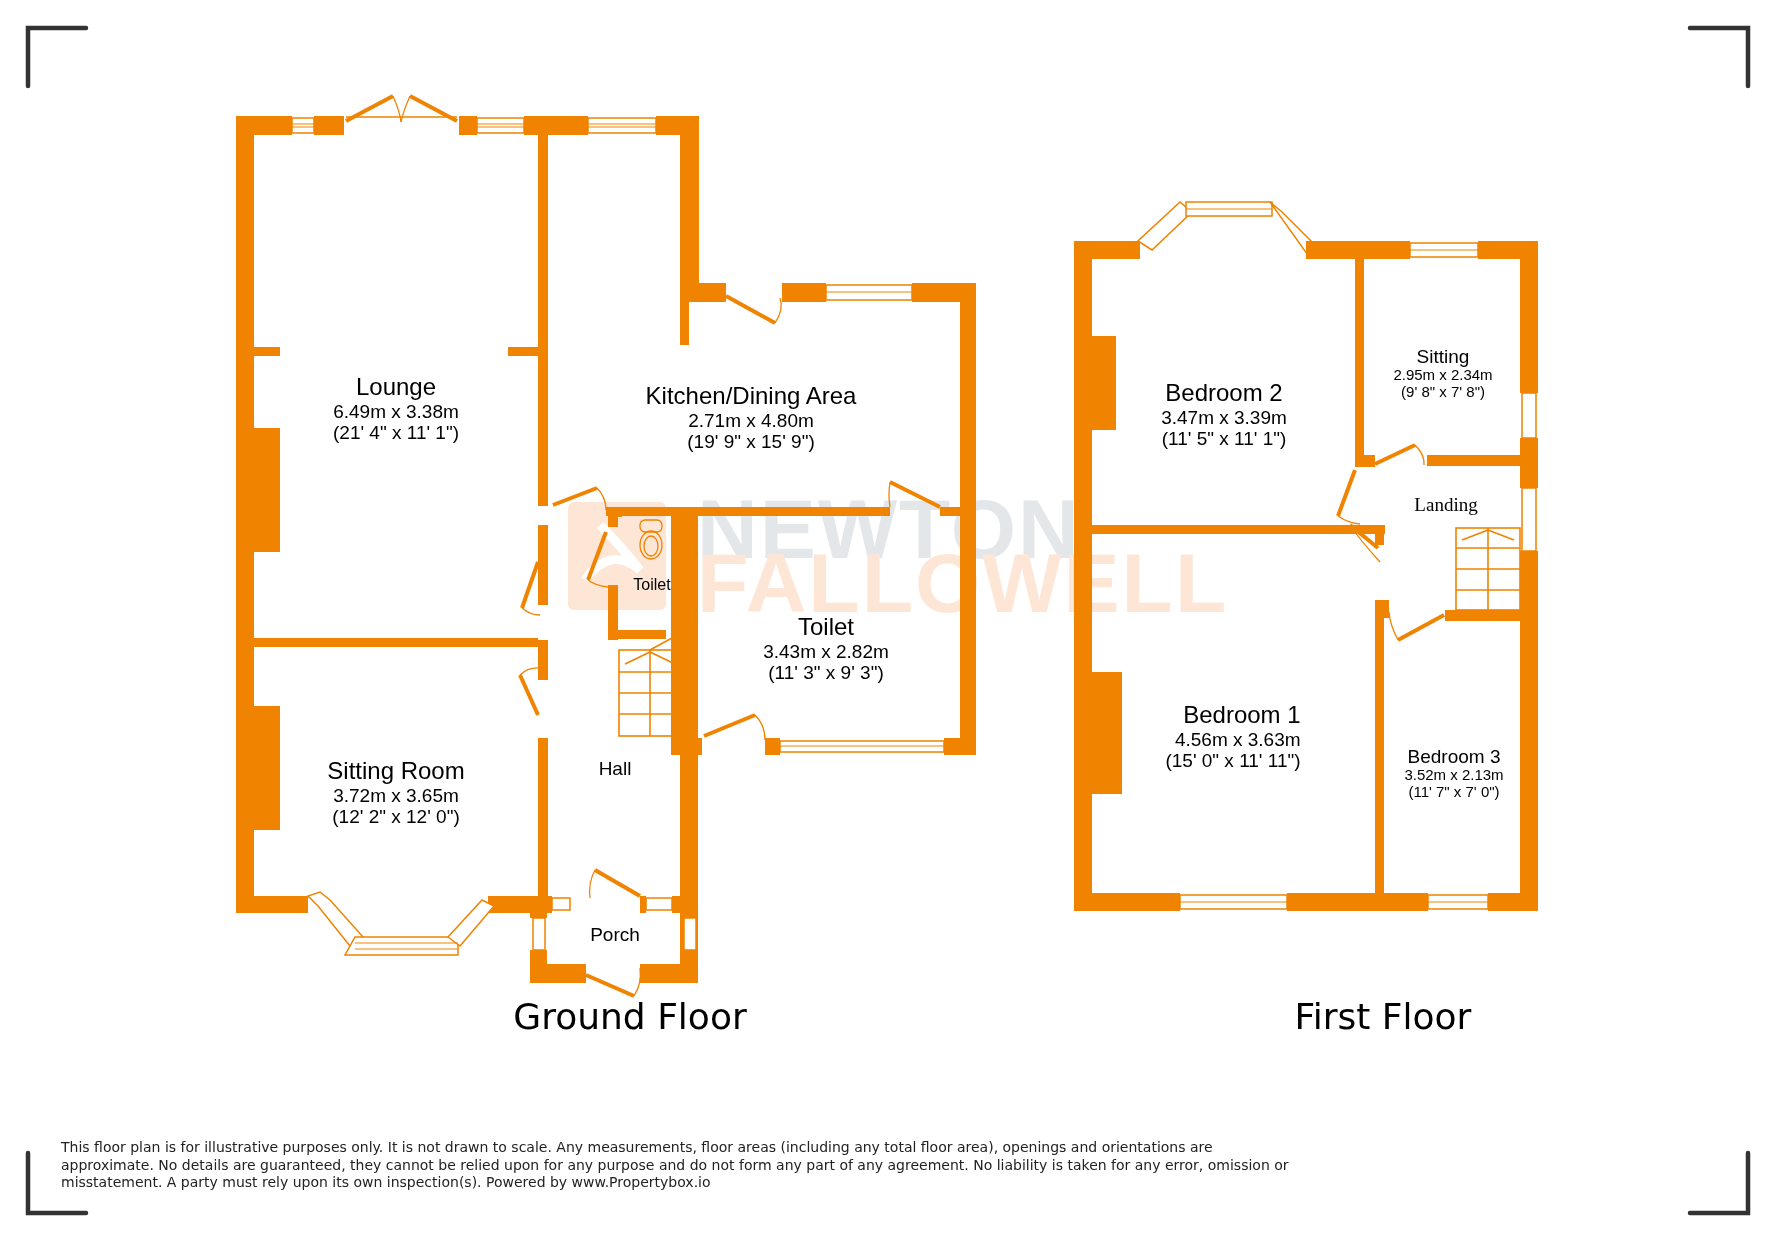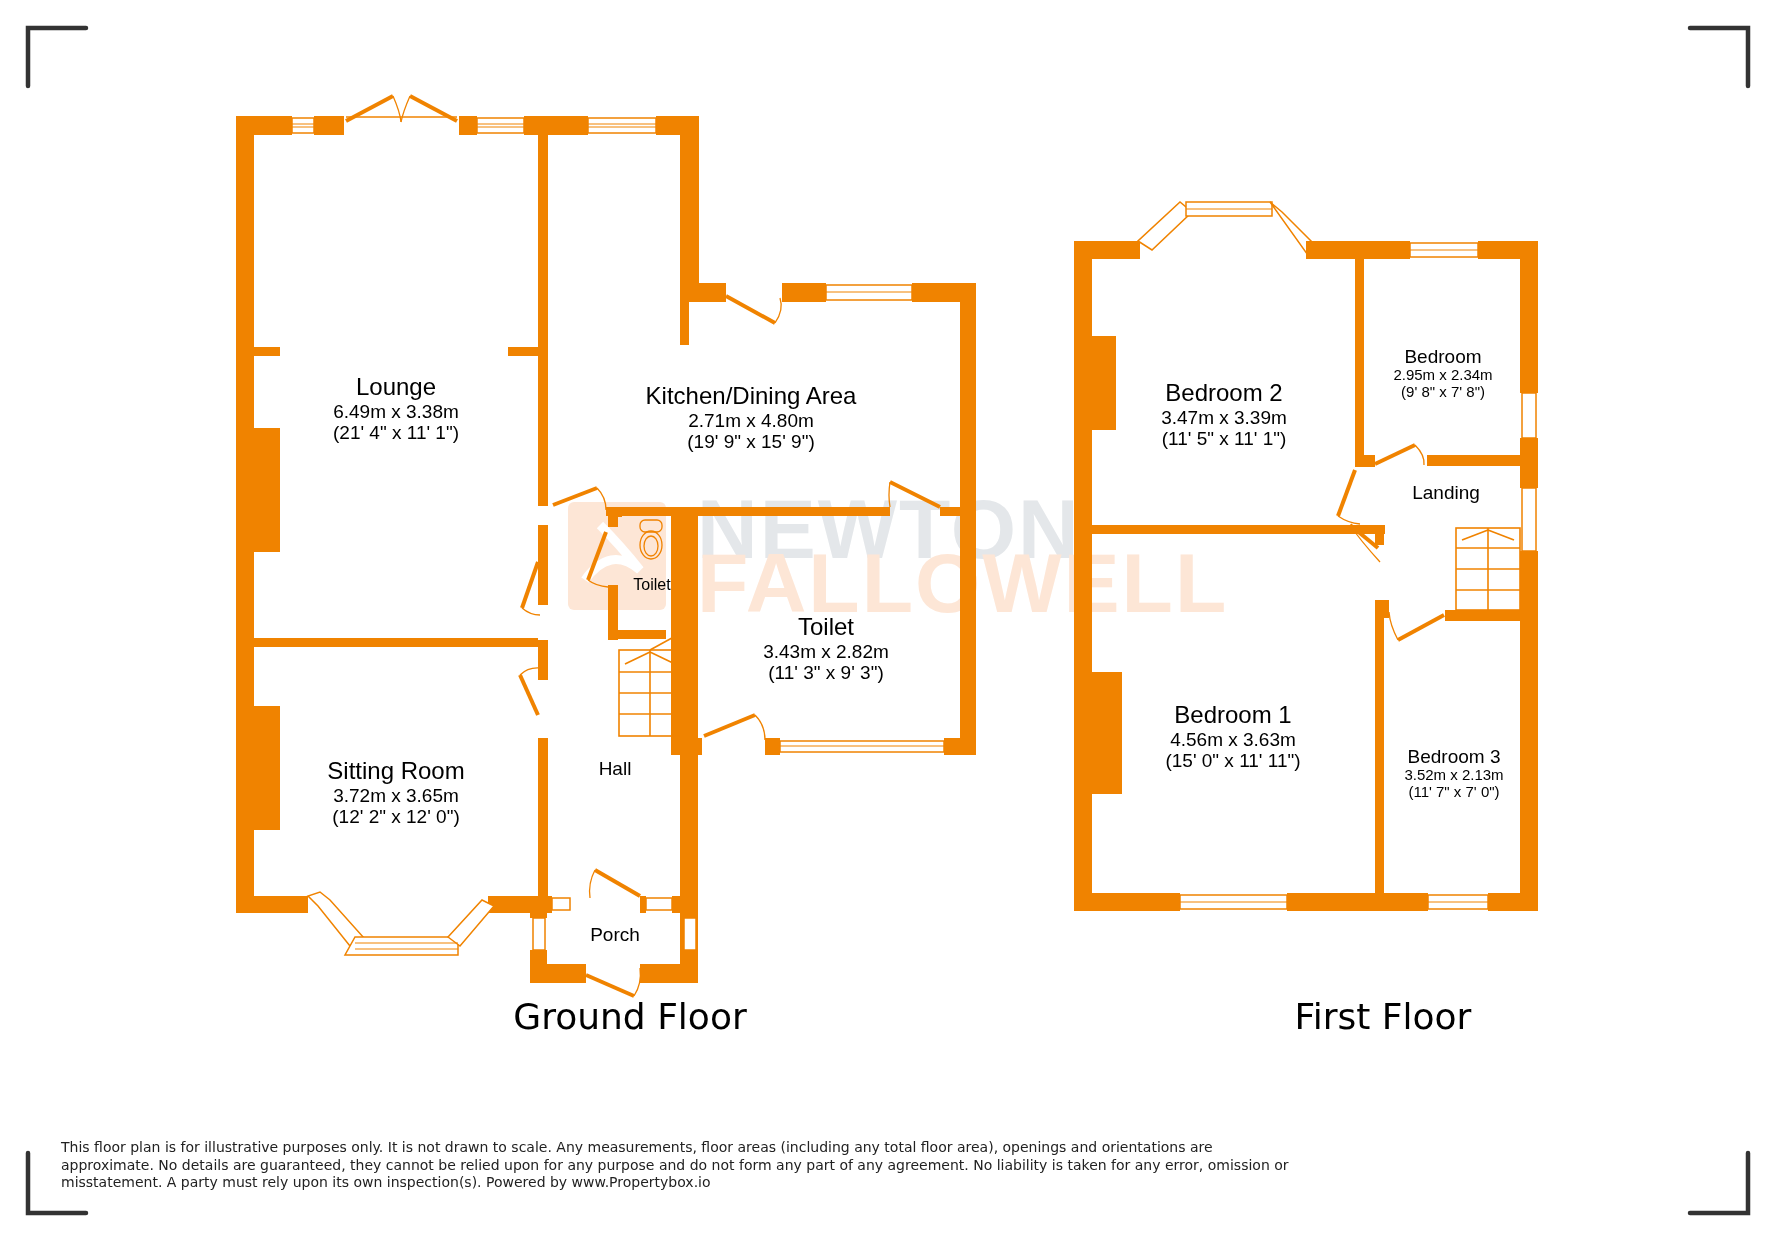--- a/index.html
+++ b/index.html
@@ -285,28 +285,28 @@
 <div class="lbl" style="left:615px; top:924px;">
   <div class="rd">Porch</div>
 </div>
 
 <div class="lbl" style="left:1224px; top:380px;">
   <div class="rn">Bedroom 2</div>
   <div class="rd">3.47m x 3.39m</div>
   <div class="rd">(11' 5" x 11' 1")</div>
 </div>
 <div class="lbl" style="left:1443px; top:346px;">
-  <div class="rn-s">Bedroom</div>
+  <div class="rn-s">Sitting</div>
   <div class="rd-s">2.95m x 2.34m</div>
   <div class="rd-s">(9' 8" x 7' 8")</div>
 </div>
-<div class="lbl" style="left:1446px; top:482px;">
+<div class="lbl" style="left:1446px; top:494px;font-family:Liberation Serif, serif;">
   <div class="rn-s">Landing</div>
 </div>
-<div class="lbl" style="left:1233px; top:702px;">
+<div class="lbl" style="left:1233px; top:702px;text-align:right;">
   <div class="rn">Bedroom 1</div>
   <div class="rd">4.56m x 3.63m</div>
   <div class="rd">(15' 0" x 11' 11")</div>
 </div>
 <div class="lbl" style="left:1454px; top:746px;">
   <div class="rn-s">Bedroom 3</div>
   <div class="rd-s">3.52m x 2.13m</div>
   <div class="rd-s">(11' 7" x 7' 0")</div>
 </div>
 

